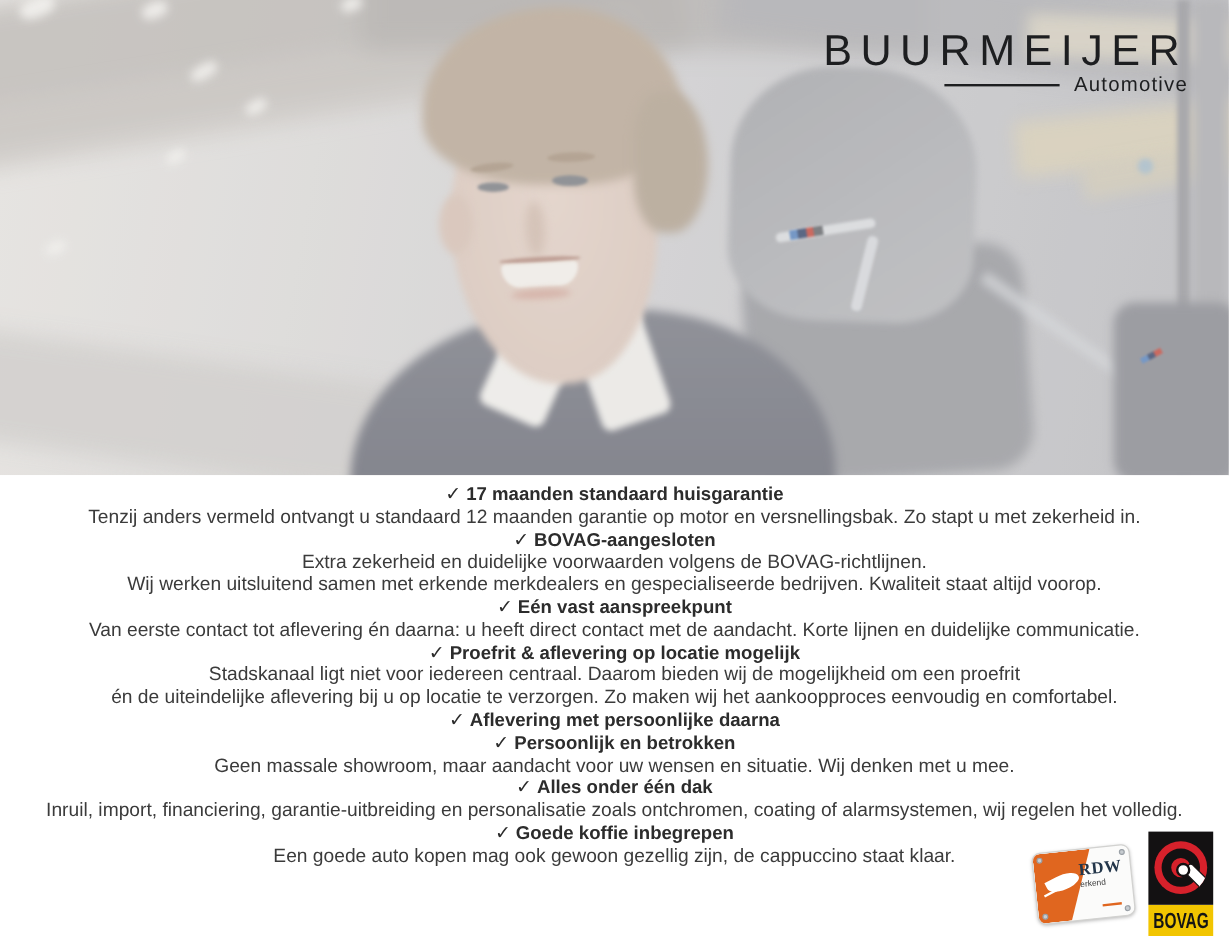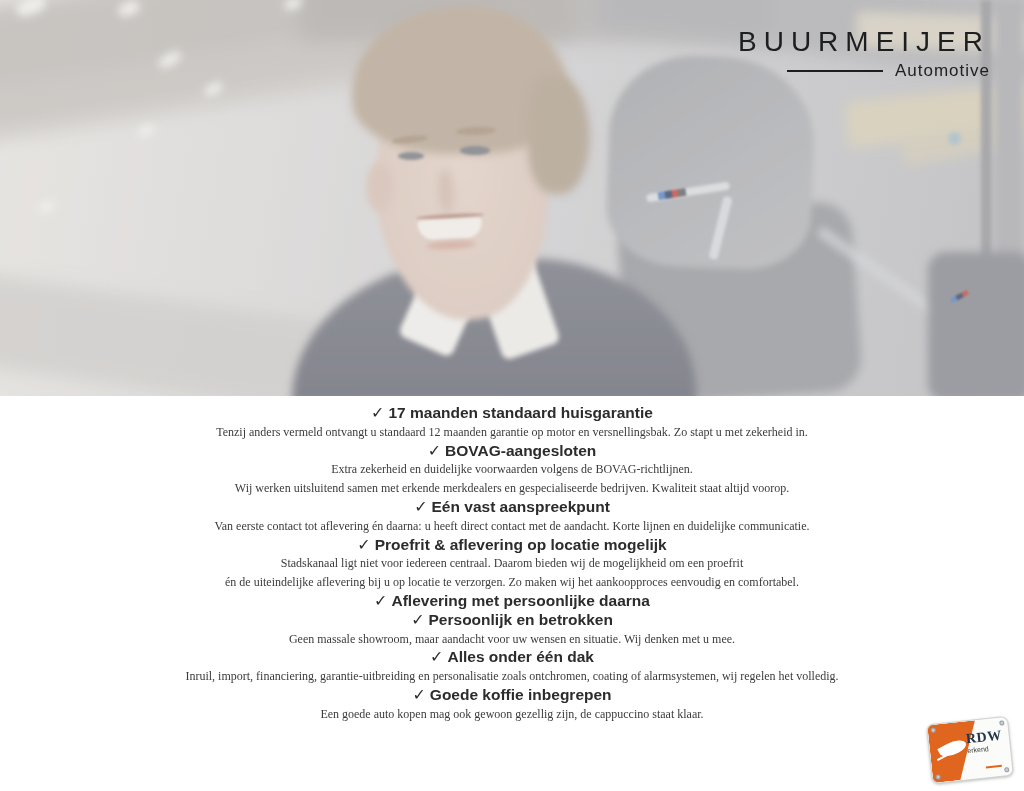--- a/index.html
+++ b/index.html
@@ -82,31 +82,31 @@
   .person-lip-line{left:416px;top:214px;width:68px;height:5px;background:#b08577;
         transform:rotate(-3deg);border-radius:50%;filter:blur(1.5px);}
   .person-smile{left:418px;top:219px;width:64px;height:20px;background:#f3efe9;
         transform:rotate(-3deg);border-radius:6px 6px 28px 28px;filter:blur(1.5px);}
   .person-lower-lip{left:426px;top:241px;width:50px;height:8px;background:#cfa193;
         transform:rotate(-3deg);border-radius:50%;filter:blur(2.5px);}
   .photo-wash{left:0;top:0;width:1024px;height:396px;background:rgba(235,234,235,0.28);z-index:40;}
 
   
   .logo{position:absolute;right:34px;top:26px;z-index:60;text-align:right;color:#1d1e20;}
-  .logo-brand{font-size:28px;font-weight:400;letter-spacing:7px;line-height:32px;}
+  .logo-brand{font-size:36px;font-weight:400;letter-spacing:7px;line-height:32px;}
   .logo-sub-row{display:flex;align-items:center;justify-content:flex-end;gap:12px;margin-top:3px;}
   .logo-line{width:96px;height:2px;background:#1d1e20;}
   .logo-subtitle{font-size:17px;letter-spacing:1px;}
 
   
   .content{position:absolute;left:0;top:396px;width:1024px;height:395px;background:#ffffff;
         padding-top:8px;box-sizing:border-box;text-align:center;}
   .feature-title{font-size:15.5px;font-weight:700;color:#2c2c2c;line-height:18.8px;}
   .feature-title .check{font-weight:400;font-size:16px;margin-right:4px;color:#2c2c2c;}
-  .feature-body{font-size:12px;font-weight:400;color:#3b3b3b;line-height:18.8px;white-space:pre-line;font-family:Liberation Serif, serif;}
+  .feature-body{font-size:16px;font-weight:400;color:#3b3b3b;line-height:18.8px;white-space:pre-line;}
 
   
   .badges{position:absolute;right:13px;bottom:11px;display:flex;align-items:center;gap:13px;z-index:70;}
   .rdw-plate{position:relative;width:80px;height:58px;background:#fbfbfa;border:1px solid #d2d2d0;
         border-radius:7px;transform:rotate(-6deg);overflow:hidden;box-shadow:0 1px 3px rgba(0,0,0,.25);}
   .rdw-orange{position:absolute;left:0;top:0;width:100%;height:100%;background:#e0661f;
         clip-path:polygon(0 0,60% 0,34% 100%,0 100%);}
   .rdw-feather{position:absolute;left:9px;top:19px;width:28px;height:13px;background:#ffffff;
         border-radius:0 100% 60% 100%;transform:rotate(-22deg);}
   .rdw-feather-stem{position:absolute;left:6px;top:32px;width:14px;height:2px;background:#ffffff;transform:rotate(-22deg);}
@@ -232,15 +232,27 @@
       <div class="rdw-text">
         <div class="rdw-name">RDW</div>
         <div class="rdw-sub">erkend</div>
       </div>
       <div class="rdw-smallprint"></div>
       <div class="screw tl"></div>
       <div class="screw tr"></div>
       <div class="screw bl"></div>
       <div class="screw br"></div>
     </div>
+    <div class="bovag">
+      <div class="bovag-top">
+        <div class="bovag-circle">
+          <div class="bovag-ring"></div>
+          <div class="bovag-key"></div>
+          <div class="bovag-hub"></div>
+        </div>
+      </div>
+      <div class="bovag-bottom">
+        <div class="bovag-label">BOVAG</div>
+      </div>
+    </div>
   </div>
 
 </div>
 
 </body></html>

